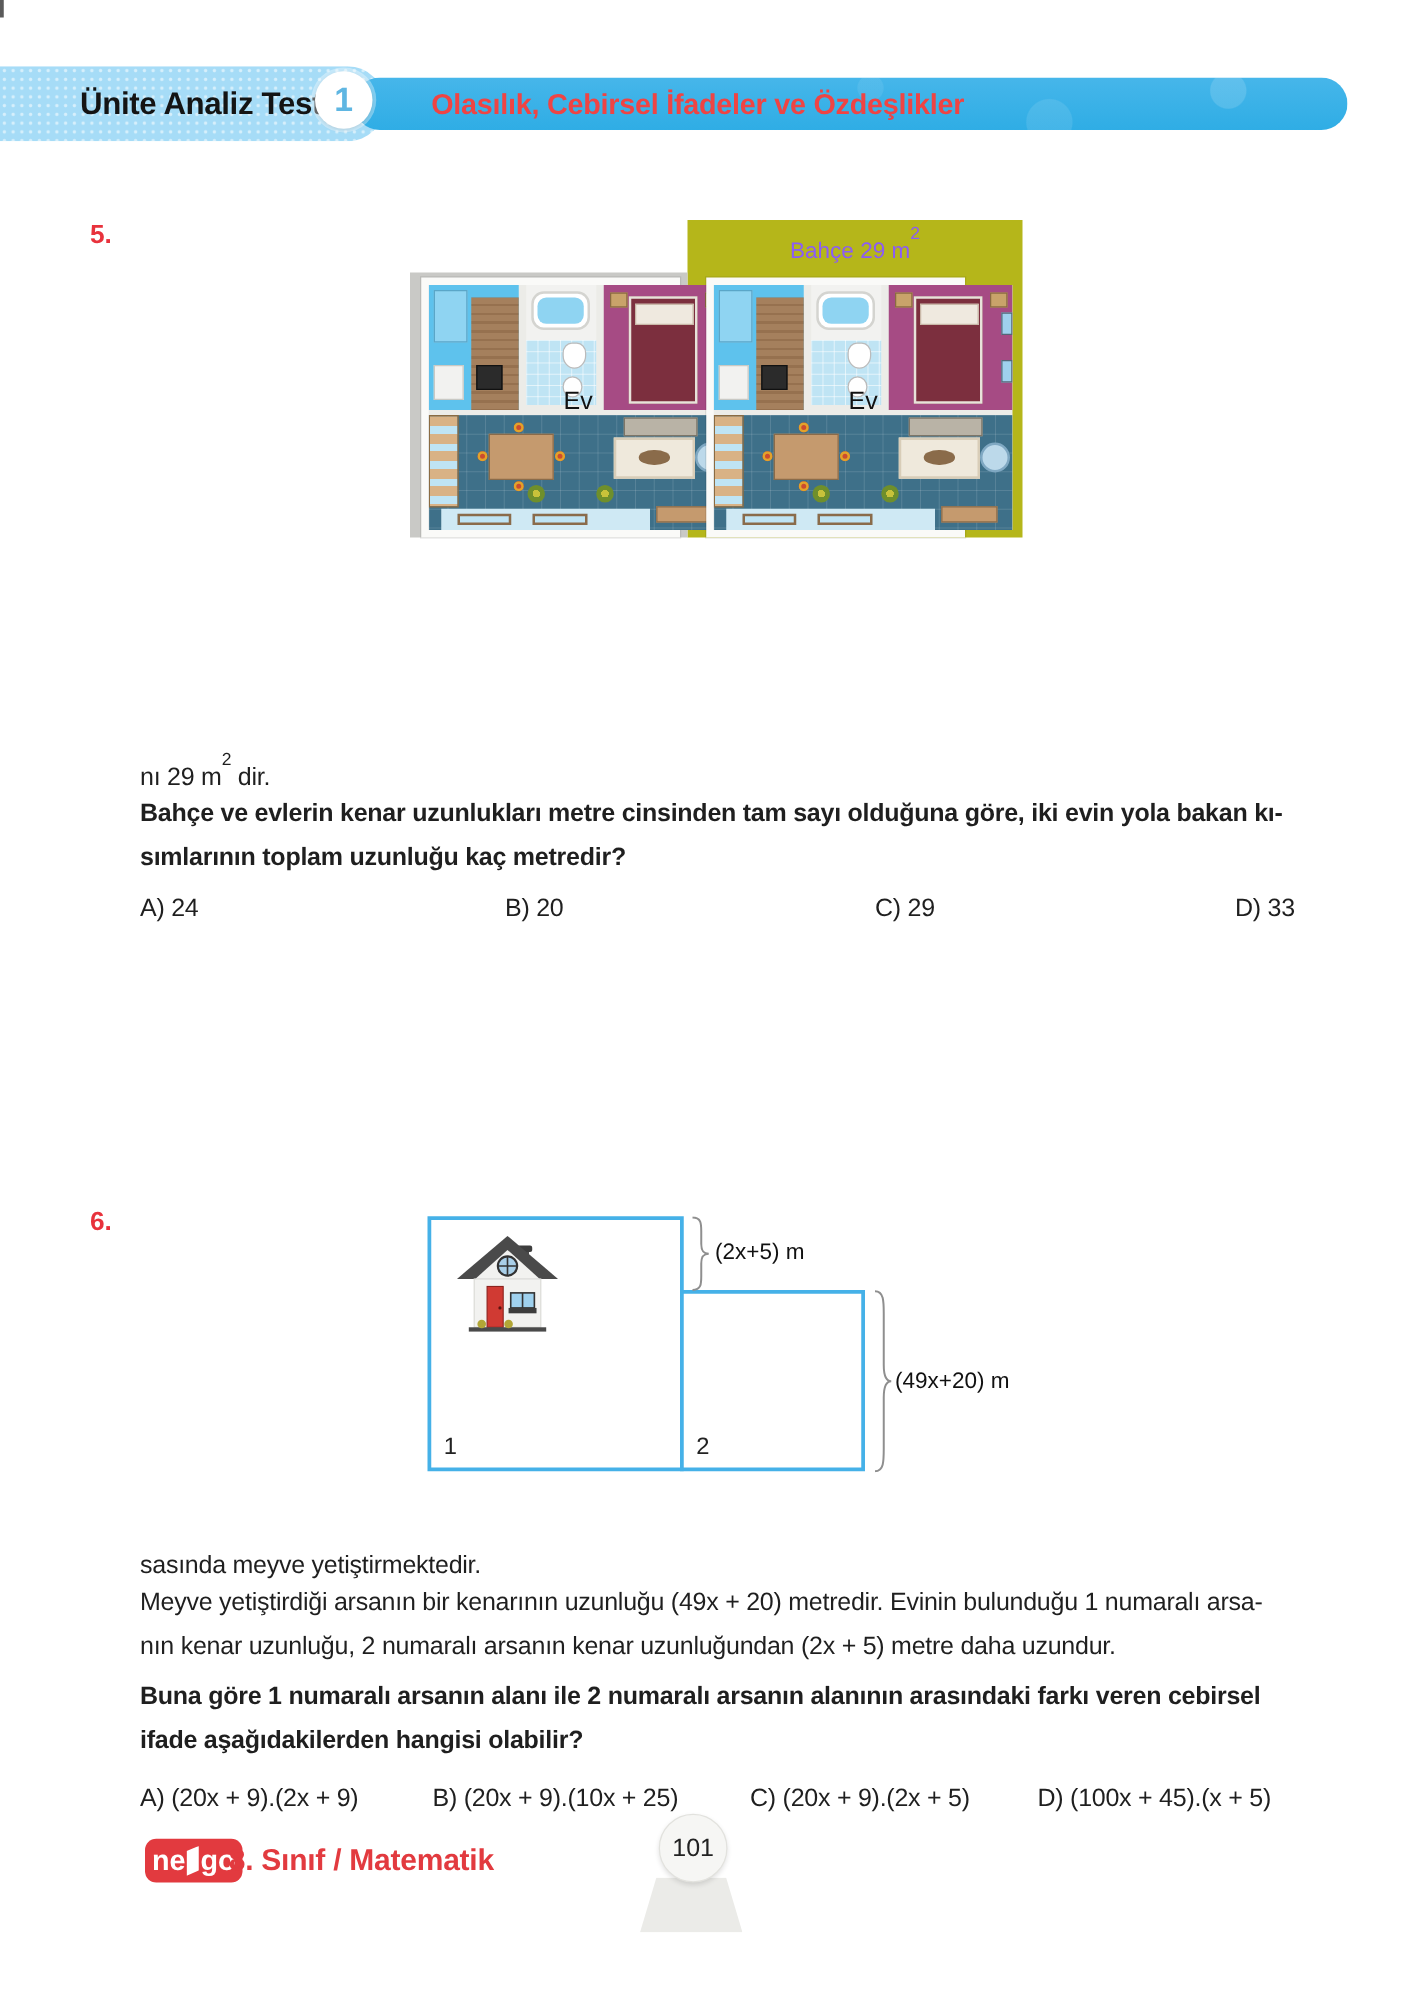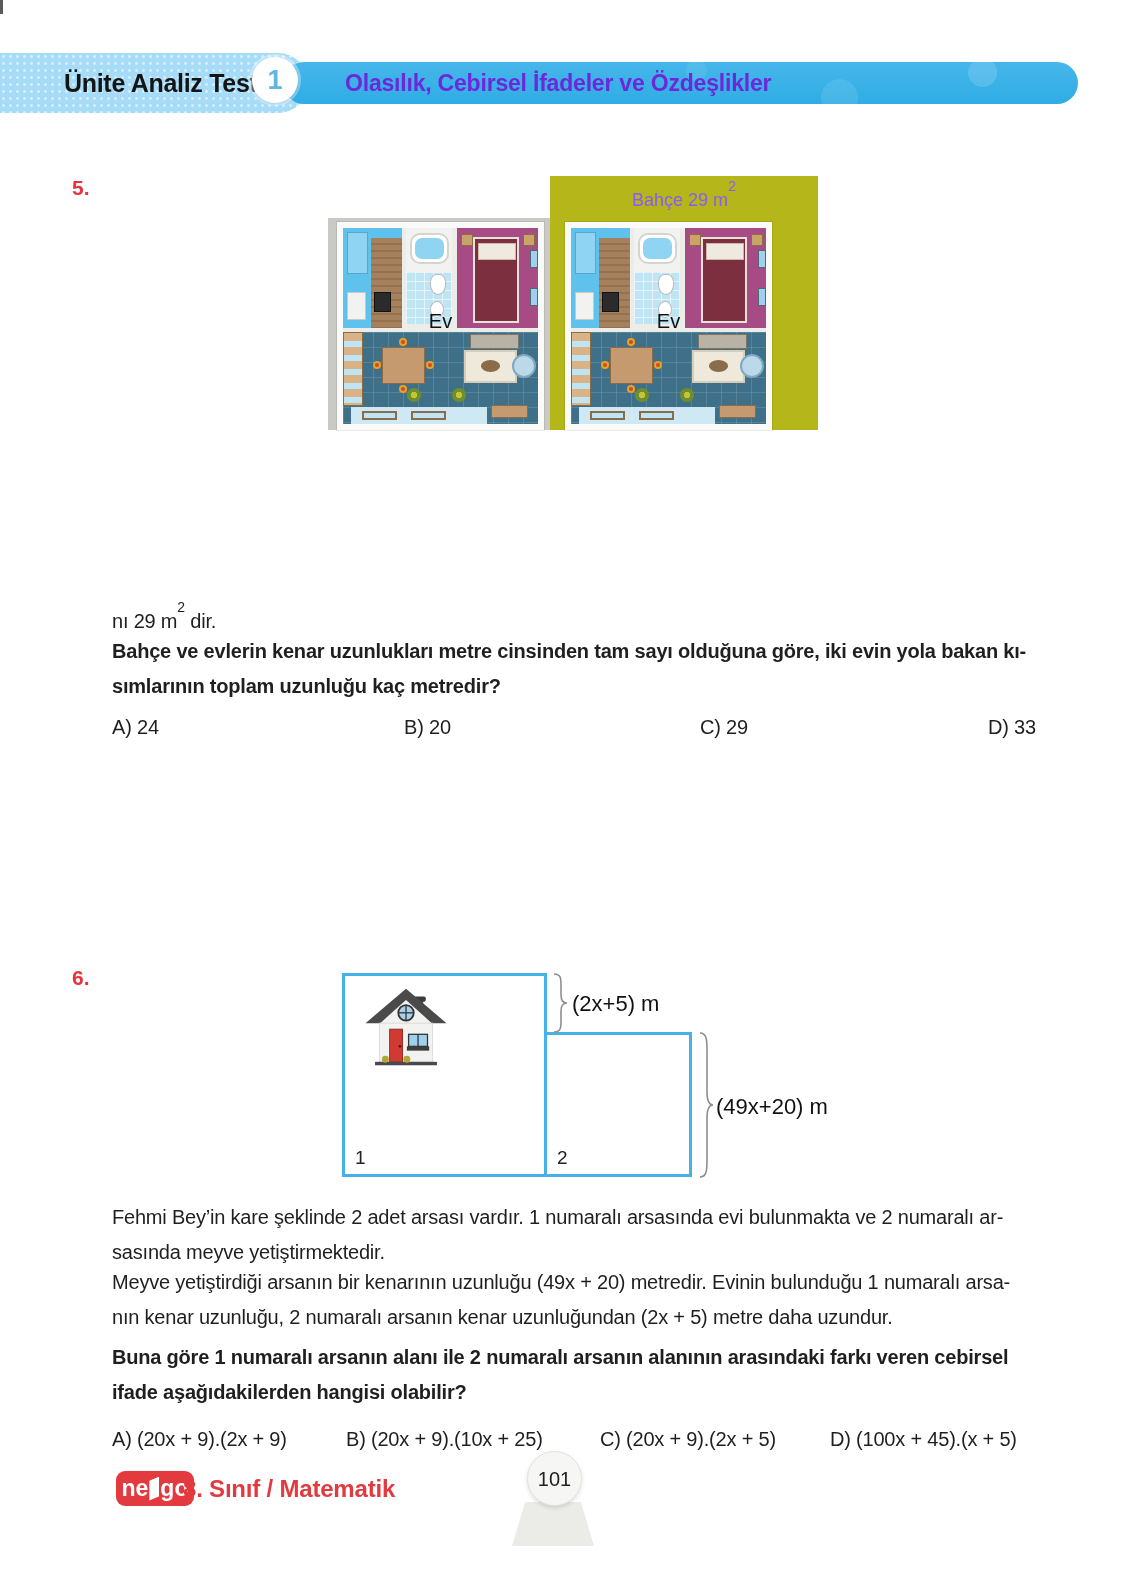--- a/index.html
+++ b/index.html
@@ -20,37 +20,37 @@
       radial-gradient(circle at 88% 25%, rgba(255,255,255,.14) 0 14px, transparent 15px),
       radial-gradient(circle at 70% 85%, rgba(255,255,255,.10) 0 18px, transparent 19px),
       radial-gradient(circle at 52% 20%, rgba(255,255,255,.08) 0 10px, transparent 11px),
       linear-gradient(180deg,#46b6ea,var(--header-blue));}
   .hdr-left-title{position:absolute;left:64px;top:53px;height:60px;line-height:60px;
     font-size:25px;font-weight:800;color:#141414;letter-spacing:-0.3px;}
   .hdr-circle{position:absolute;left:252px;top:57px;width:46px;height:46px;border-radius:50%;
     background:#fff;box-shadow:0 0 0 3px rgba(255,255,255,.35),0 1px 3px rgba(0,0,0,.18);
     text-align:center;line-height:46px;font-size:27px;font-weight:700;color:#5fb6e2;}
   .hdr-banner-title{position:absolute;left:345px;top:62px;height:54px;line-height:42px;
-    font-size:23px;font-weight:700;color:#6d28d9;letter-spacing:-0.2px;}
+    font-size:23px;font-weight:700;color:#ef4444;letter-spacing:-0.2px;}
   .crop-mark{position:absolute;left:0;top:0;width:3px;height:14px;background:#5a5a5a;}
   
   .qnum{position:absolute;font-size:21px;font-weight:700;color:var(--accent-red);}
   .tline{position:absolute;left:112px;width:912px;font-size:20px;line-height:24px;color:var(--ink);
     letter-spacing:-0.2px;white-space:nowrap;}
   .tline.b{font-weight:700;}
   .choice{position:absolute;font-size:20px;color:var(--ink);letter-spacing:-0.2px;white-space:nowrap;}
   sup.s2{font-size:14px;position:relative;top:-8px;}
   
   .garden{position:absolute;left:550px;top:176px;width:268px;height:254px;background:var(--garden-olive);}
   .garden-label{position:absolute;left:550px;top:186px;width:268px;text-align:center;
     font-size:18px;color:#8b5cf6;}
   .grey-lot{position:absolute;left:328px;top:218px;width:222px;height:212px;background:#c9c9c6;}
   .houseplan{position:absolute;width:207px;height:208px;background:#fafaf8;padding:6px;
     box-sizing:border-box;box-shadow:0 0 0 1px rgba(0,0,0,.08);}
-  .plan{position:relative;width:100%;height:100%;background:#ecece8;overflow:hidden;}
+  .plan{position:relative;width:100%;height:100%;background:#ecece8;overflow:hidden;padding-left:44px;}
   .room{position:absolute;}
   .kitchen{left:0;top:0;width:30%;height:51%;background:#5ec2ed;}
   .k-floor{position:absolute;right:0;top:10%;width:52%;height:90%;
     background:repeating-linear-gradient(180deg,#a5805d 0 5px,#96714f 5px 7px);}
   .k-cab{position:absolute;left:6%;top:4%;width:34%;height:40%;background:#8fd4f2;border:1px solid #5aa6c8;}
   .k-stove{position:absolute;right:18%;bottom:16%;width:26%;height:18%;background:#2b2b2b;border:1px solid #111;}
   .k-fridge{position:absolute;left:6%;bottom:8%;width:30%;height:26%;background:#f2f2f0;border:1px solid #c9c9c4;}
   .bath{left:32.5%;top:0;width:23.5%;height:49%;background:#f2f2f0;}
   .tub{position:absolute;left:8%;top:5%;width:84%;height:32%;background:#fff;border:2px solid #d4d4d0;border-radius:10px;box-sizing:border-box;}
   .tub-in{position:absolute;left:3px;top:3px;right:3px;bottom:3px;background:#8fd4f2;border-radius:7px;}
@@ -96,21 +96,21 @@
   .road::after{content:"";position:absolute;left:0;bottom:5px;width:100%;height:2px;background:#fff;}
   .road-dash{position:absolute;left:0;top:29px;width:100%;height:7px;
     background:repeating-linear-gradient(90deg,#fff 0 13px,transparent 13px 21px);}
   .road-label{position:absolute;right:14px;bottom:9px;font-size:19px;color:#fff;}
   
   .sq{position:absolute;border:3px solid var(--square-blue);box-sizing:border-box;background:#fff;}
   .sq1{left:342px;top:973px;width:205px;height:204px;}
   .sq2{left:544px;top:1032px;width:148px;height:145px;}
   .sq-num{position:absolute;font-size:19px;color:#222;}
   .brace{position:absolute;}
-  .dim{position:absolute;font-size:22px;color:#111;white-space:nowrap;}
+  .dim{position:absolute;font-size:18px;color:#111;white-space:nowrap;}
   .houseicon{position:absolute;left:363px;top:986px;width:86px;height:82px;}
   
   .logo{position:absolute;left:92px;top:1471px;width:78px;height:35px;background:var(--logo-red);
     border-radius:9px;display:flex;align-items:center;justify-content:center;
     color:#fff;font-weight:800;font-size:23px;letter-spacing:0;margin-left:24px;}
   .logo .book{width:10px;height:24px;background:#fff;margin:0 1px;
     clip-path:polygon(0 18%,100% 0,100% 82%,0 100%);}
   .footer-label{position:absolute;left:183px;top:1471px;height:35px;line-height:35px;
     font-size:24px;font-weight:600;color:var(--logo-red);letter-spacing:-0.2px;}
   .page-bell{position:absolute;left:512px;top:1502px;width:82px;height:44px;background:#ebebe8;
@@ -280,21 +280,20 @@
   <svg class="brace" style="left:552px;top:973px" width="16" height="60" viewBox="0 0 16 60">
     <path d="M2 1 C9 1 9 6 9 12 L9 22 C9 28 11 30 15 30 C11 30 9 32 9 38 L9 48 C9 54 9 59 2 59" fill="none" stroke="#8f8f8f" stroke-width="1.6"></path>
   </svg>
   <div class="dim" style="left:572px;top:991px">(2x+5) m</div>
 
   <svg class="brace" style="left:698px;top:1032px" width="16" height="146" viewBox="0 0 16 146">
     <path d="M2 1 C9 1 9 9 9 19 L9 60 C9 68 11 73 15 73 C11 73 9 78 9 86 L9 127 C9 137 9 145 2 145" fill="none" stroke="#8f8f8f" stroke-width="1.6"></path>
   </svg>
   <div class="dim" style="left:716px;top:1094px">(49x+20) m</div>
 
-  <div class="tline" style="top:1205px">Fehmi Bey’in kare şeklinde 2 adet arsası vardır. 1 numaralı arsasında evi bulunmakta ve 2 numaralı ar-</div>
   <div class="tline" style="top:1240px">sasında meyve yetiştirmektedir.</div>
   <div class="tline" style="top:1270px">Meyve yetiştirdiği arsanın bir kenarının uzunluğu (49x + 20) metredir. Evinin bulunduğu 1 numaralı arsa-</div>
   <div class="tline" style="top:1305px">nın kenar uzunluğu, 2 numaralı arsanın kenar uzunluğundan (2x + 5) metre daha uzundur.</div>
   <div class="tline b" style="top:1345px">Buna göre 1 numaralı arsanın alanı ile 2 numaralı arsanın alanının arasındaki farkı veren cebirsel</div>
   <div class="tline b" style="top:1380px">ifade aşağıdakilerden hangisi olabilir?</div>
 
   <div class="choice" style="left:112px;top:1428px">A) (20x + 9).(2x + 9)</div>
   <div class="choice" style="left:346px;top:1428px">B) (20x + 9).(10x + 25)</div>
   <div class="choice" style="left:600px;top:1428px">C) (20x + 9).(2x + 5)</div>
   <div class="choice" style="left:830px;top:1428px">D) (100x + 45).(x + 5)</div>

